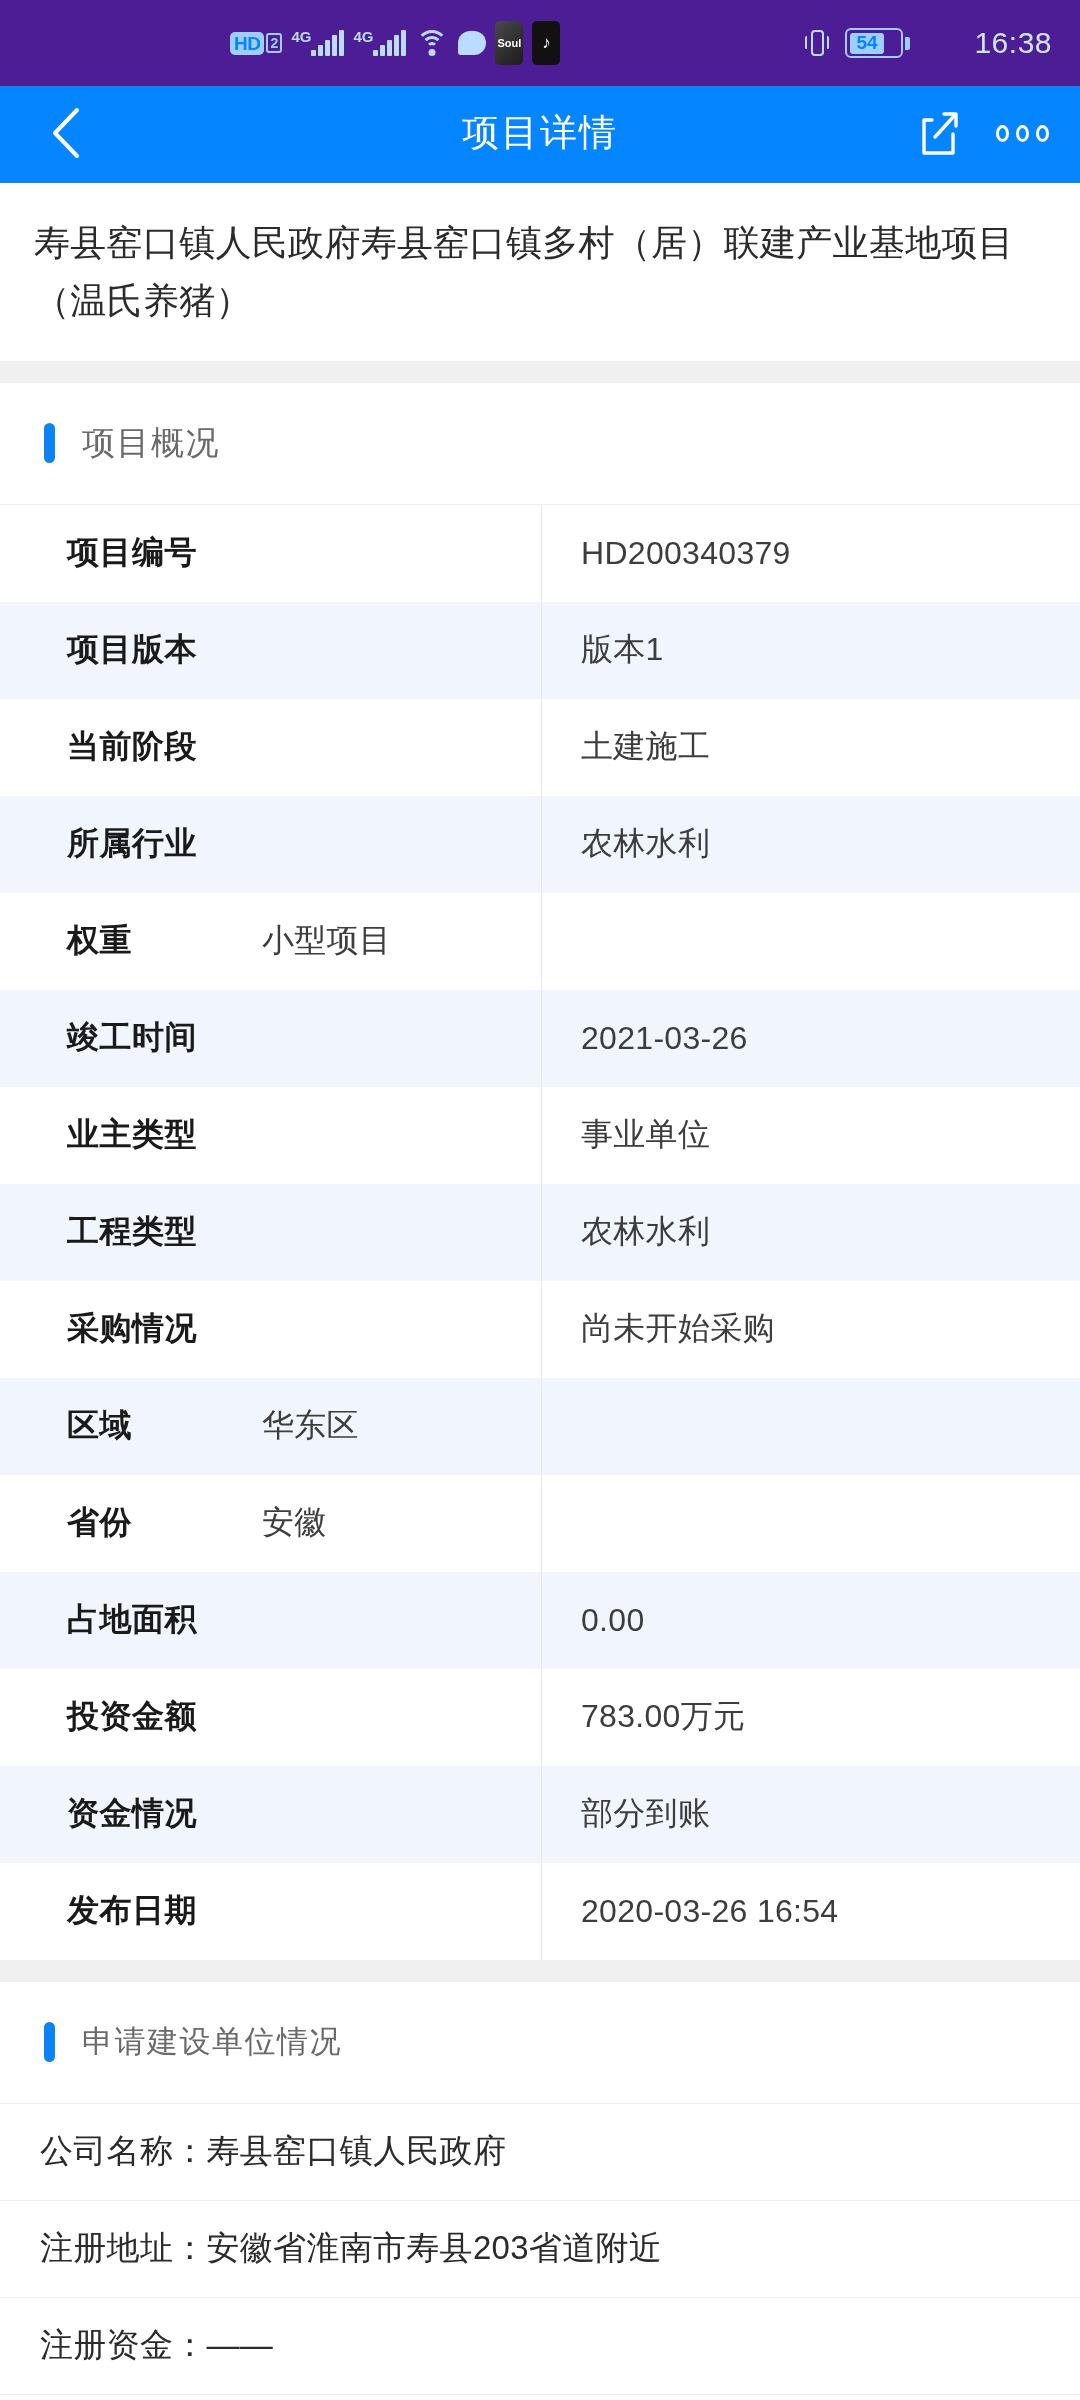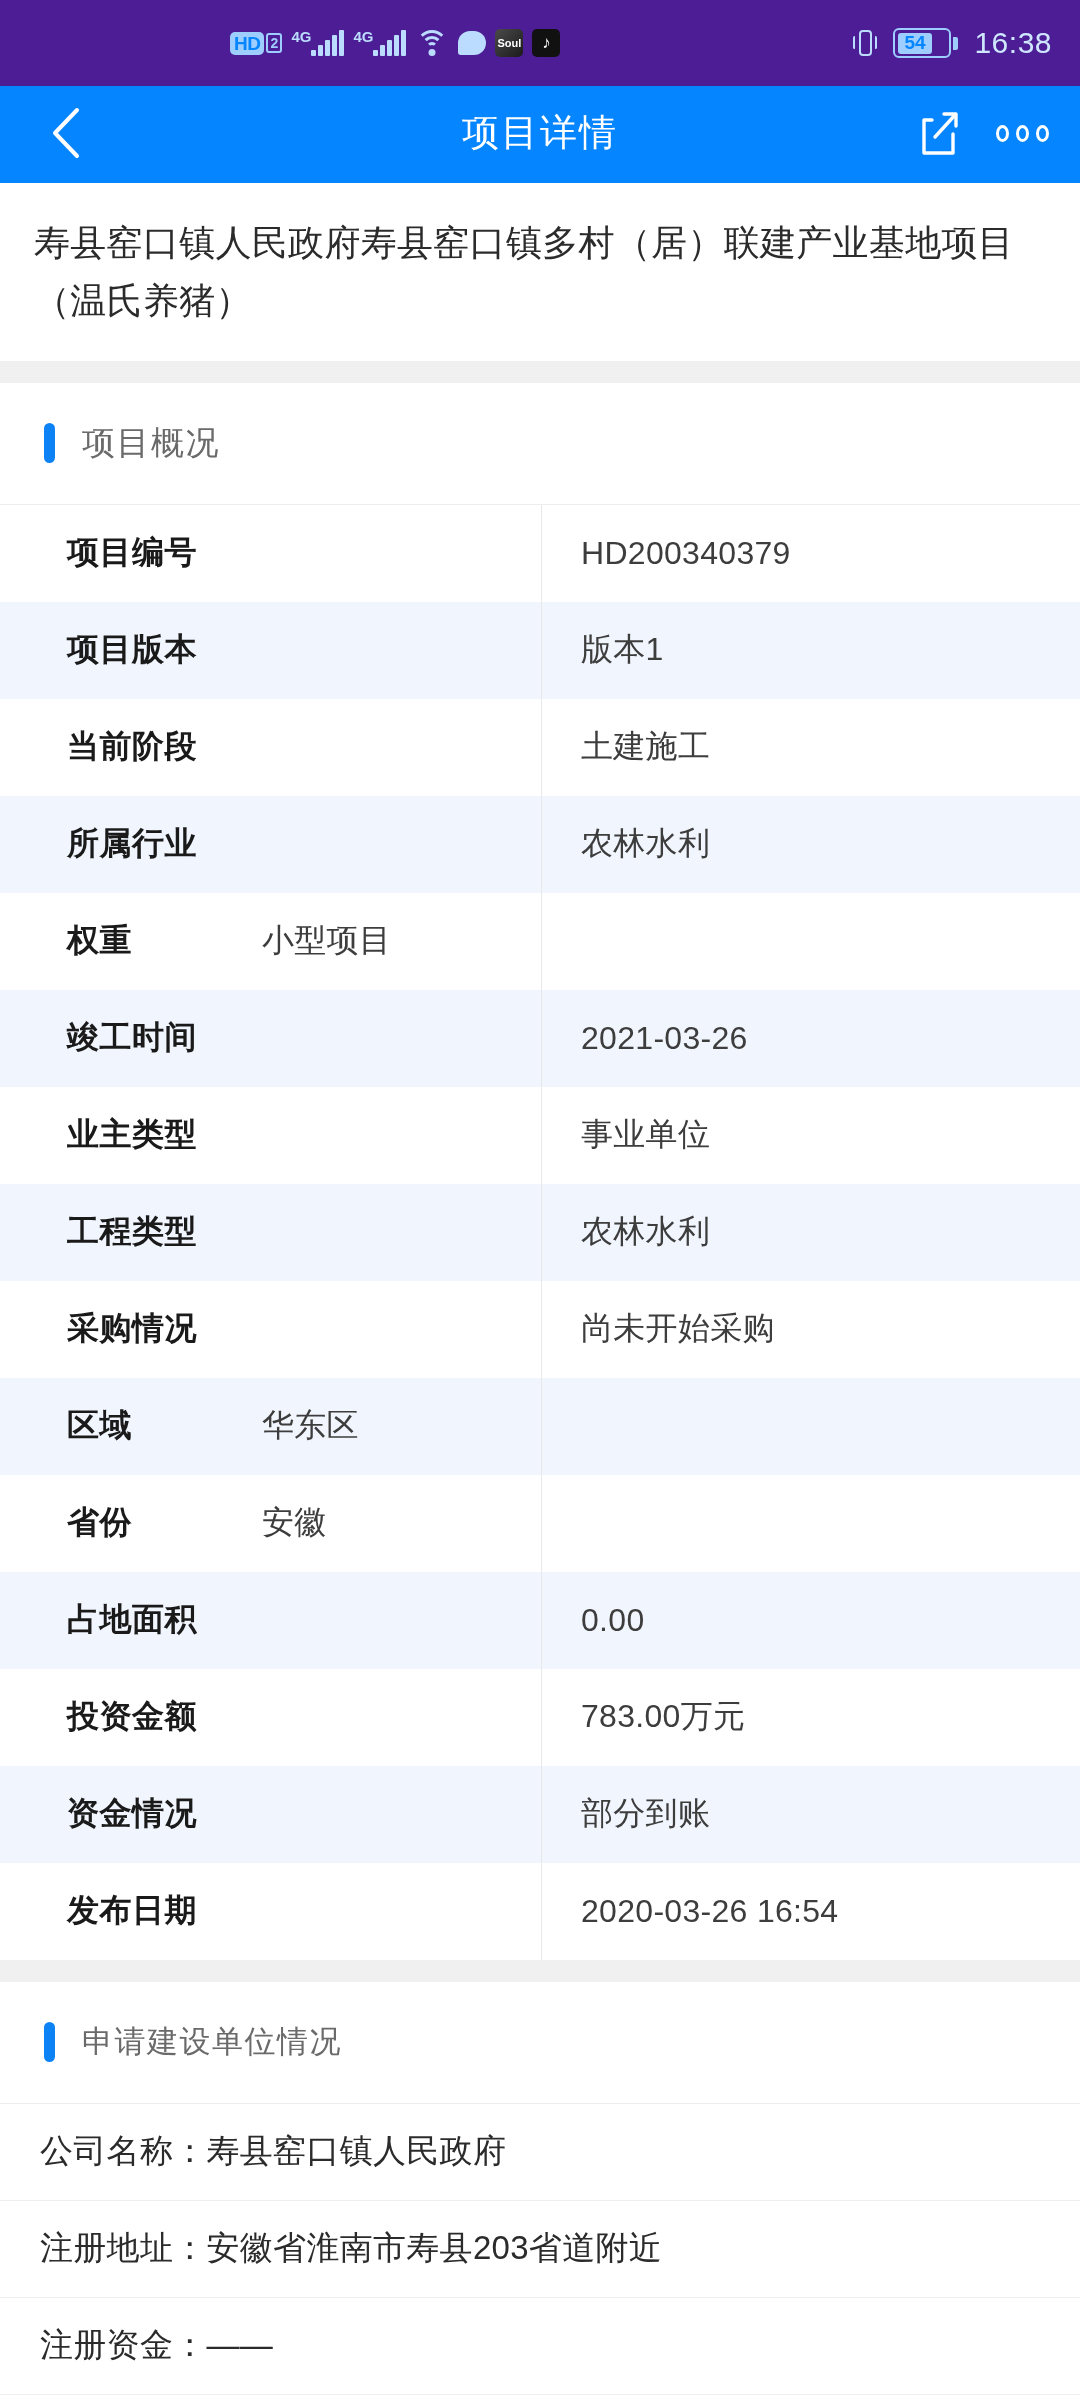--- a/index.html
+++ b/index.html
@@ -44,37 +44,37 @@
   .wifi{ width:34px;height:26px; position:relative; }
   .wifi span{ position:absolute; left:50%; transform:translateX(-50%);
     border:3px solid #bcdcff; border-bottom-color:transparent;
     border-left-color:transparent; border-right-color:transparent; border-radius:50%;}
   .wifi .a{ width:32px;height:32px; top:0;}
   .wifi .b{ width:21px;height:21px; top:6px;}
   .wifi .c{ width:11px;height:11px; top:12px;}
   .wifi .d{ width:7px;height:7px;border-radius:50%;background:#bcdcff;border:0;top:19px;}
 
   .chatbub{ width:28px;height:24px;background:#bcdcff;border-radius:13px 13px 13px 3px;}
-  .appicon{ width:28px;height:28px; border-radius:5px; display:flex;align-items:center;justify-content:center;
+  .appicon{ width:28px;height:44px; border-radius:5px; display:flex;align-items:center;justify-content:center;
     font-size:11px;font-weight:bold;color:#fff; overflow:hidden;}
   .soul{ background:linear-gradient(135deg,#4a4a4a,#1b1b1b); }
   .tiktok{ background:#111; color:#fff; font-size:17px; }
 
   .vib{ width:24px;height:30px; position:relative; }
   .vib .body{ position:absolute;left:6px;top:2px;width:13px;height:26px;border:2.5px solid #bcdcff;border-radius:4px;}
   .vib .l1,.vib .l2{position:absolute;top:8px;width:3px;height:13px;border-left:2.5px solid #bcdcff;border-radius:4px;}
   .vib .l1{left:0;} .vib .l2{right:0;border-left:0;border-right:2.5px solid #bcdcff;}
 
   .batt{ display:flex;align-items:center; }
   .batt .shell{ border:2.5px solid #9ecdff; border-radius:6px; width:58px;height:30px;
       display:flex;align-items:center;padding:2.5px;}
   .batt .fill{ background:#9ecdff; height:100%; width:70%; border-radius:3px;
       color:#0585FF; font-size:19px;font-weight:bold; display:flex;align-items:center;justify-content:center;}
   .batt .tip{ width:5px;height:13px;background:#9ecdff;border-radius:0 2px 2px 0;margin-left:2px;}
-  .clock{ color:#cfe6ff; font-size:30px; letter-spacing:.5px; }
+  .clock{ color:#cfe6ff; font-size:30px; letter-spacing:.5px;margin-left:48px; }
 
   
   .navbar{
     height:97px; background:#0585FF; display:flex; align-items:center;
     padding:0 30px 3px 36px; position:relative;
   }
   .nav-back{ width:60px;height:60px; display:flex;align-items:center;justify-content:center;}
   .nav-back svg{ display:block; }
   .nav-title{
     position:absolute; left:0; right:0; text-align:center;

